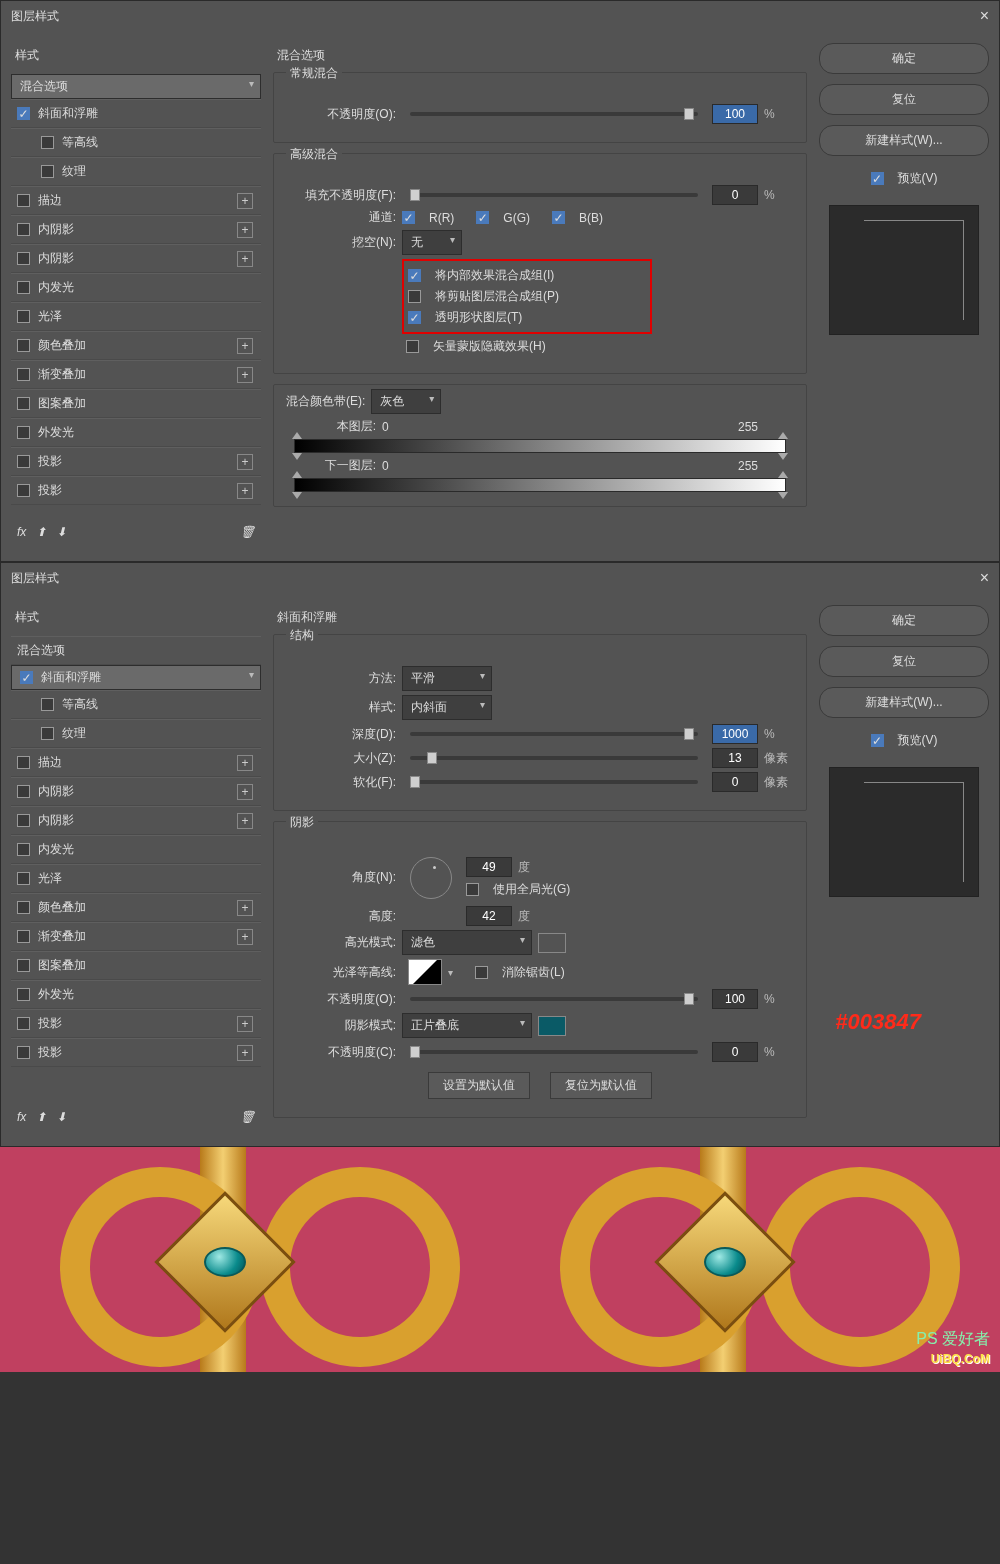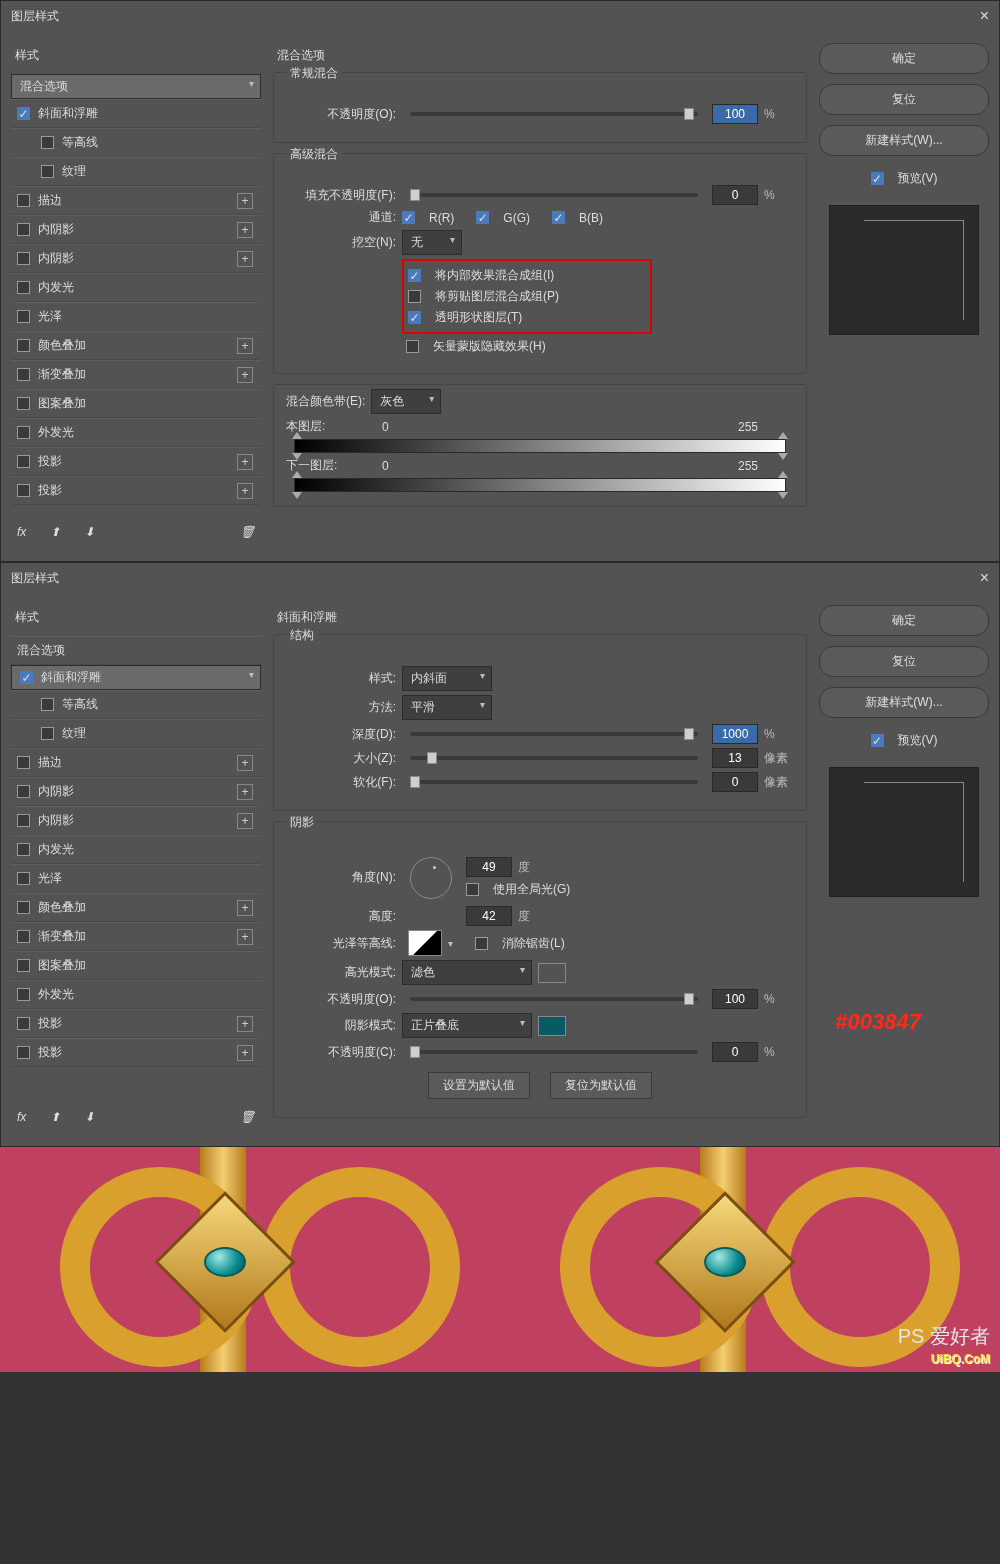--- a/index.html
+++ b/index.html
@@ -10,29 +10,29 @@
   .body{display:flex;padding:8px 10px 14px 10px;gap:8px;min-height:530px}
   .styles-col{width:250px;display:flex;flex-direction:column}
   .styles-head{padding:8px 4px 10px 4px}
   .style-row{display:flex;align-items:center;padding:5px 6px;border-bottom:1px solid #4a4a4a;border-top:1px solid #5f5f5f;position:relative;background:#535353}
   .style-row.sub{padding-left:30px}
   .style-row.sel{background:#6a6a6a}
   .cb{width:13px;height:13px;border:1px solid #999;background:#3a3a3a;display:inline-flex;align-items:center;justify-content:center;margin-right:8px;font-size:10px;color:#fff}
   .cb.on{background:#4a7abb;border-color:#4a7abb}
   .plus{position:absolute;right:8px;width:16px;height:16px;border:1px solid #888;display:flex;align-items:center;justify-content:center;font-size:12px;color:#ccc}
   .redbox{border:2px solid #e00000}
-  .fx-footer{margin-top:auto;padding:8px 6px;display:flex;gap:24px;align-items:center;color:#aaa;font-style:italic}
+  .fx-footer{margin-top:auto;padding:8px 6px;display:flex;gap:10px;align-items:center;color:#aaa;font-style:italic}
   .fx-footer .trash{margin-left:auto}
   .center-col{flex:1;background:#535353;padding:4px 4px}
   .section-title{padding:4px 0 8px 4px}
   .fieldset{border:1px solid #444;border-radius:2px;padding:10px 12px 14px 12px;margin-bottom:10px;position:relative}
   .fieldset>.legend{position:relative;top:-18px;background:#535353;padding:0 4px;display:inline-block}
   .row{display:flex;align-items:center;margin:4px 0;gap:6px}
   .lbl{width:110px;text-align:right;color:#ddd}
-  .lbl-s{width:90px;text-align:left}
+  .lbl-s{width:90px;text-align:right}
   .sel{background:#3f3f3f;border:1px solid #2d2d2d;padding:3px 22px 3px 8px;position:relative;min-width:90px}
   .sel::after{content:"▾";position:absolute;right:6px;top:3px;color:#bbb;font-size:10px}
   .slider{flex:1;height:4px;background:#3a3a3a;border-radius:2px;position:relative;margin:0 8px}
   .thumb{position:absolute;top:-4px;width:10px;height:12px;background:#cfcfcf;border:1px solid #888}
   .num{width:46px;background:#3a3a3a;border:1px solid #2a2a2a;text-align:center;padding:2px 0;color:#fff}
   .num.hl{background:#3a6aa8}
   .unit{color:#bbb;width:30px}
   .radio{width:12px;height:12px;border-radius:50%;border:1px solid #aaa;display:inline-flex;align-items:center;justify-content:center;margin-right:4px}
   .radio.on::after{content:"";width:6px;height:6px;background:#fff;border-radius:50%}
   .grad{flex:1;height:14px;background:linear-gradient(to right,#000,#fff);position:relative;border:1px solid #2a2a2a;margin:0 8px}
@@ -49,21 +49,21 @@
   .preview-box::before{content:"";position:absolute;right:14px;top:14px;width:100px;height:1px;background:#888}
   .preview-box::after{content:"";position:absolute;right:14px;top:14px;width:1px;height:100px;background:#888}
   .annot{color:#ff2a1a;font-weight:bold;font-size:22px;font-style:italic;position:absolute}
   .footer-img{width:1000px;height:225px;background:#c04060;display:flex}
   .gold{flex:1;position:relative;overflow:hidden}
   .ring{position:absolute;border:30px solid #d9a02e;border-radius:50%}
   .bar{position:absolute;background:linear-gradient(to right,#b87a1a,#f3cf72,#b87a1a)}
   .diamond{position:absolute;width:100px;height:100px;background:linear-gradient(135deg,#f6d87a,#b0781c);transform:rotate(45deg);border:3px solid #7a4e10}
   .gem{position:absolute;width:42px;height:30px;background:radial-gradient(circle at 35% 30%,#9fe9e4,#0a8b8c 60%,#045055);border-radius:50%;border:2px solid #0a5a5a}
   .wm{position:absolute;right:10px;bottom:6px;color:#fde047;font-weight:bold;text-shadow:1px 1px 0 #fff}
-  .wm2{position:absolute;right:10px;bottom:22px;color:#e5e5e5;font-size:20px}
+  .wm2{position:absolute;right:10px;bottom:22px;color:#86efac;font-size:16px}
 </style>
 </head>
 <body>
 
 <div class="dialog">
   <div class="titlebar">
     <span>图层样式</span>
     <span class="close">×</span>
   </div>
   <div class="body">
@@ -346,26 +346,26 @@
         <span>⬇</span>
         <span class="trash">🗑</span>
       </div>
     </div>
 
     <div class="center-col" style="position:relative">
       <div class="section-title">斜面和浮雕</div>
       <div class="fieldset">
         <span class="legend">结构</span>
         <div class="row">
+            <span class="lbl">方法:</span>
+            <span class="sel">平滑</span>
+          </div>
+        <div class="row">
             <span class="lbl">样式:</span>
             <span class="sel">内斜面</span>
-          </div>
-        <div class="row">
-            <span class="lbl">方法:</span>
-            <span class="sel">平滑</span>
           </div>
         <div class="row">
             <span class="lbl">深度(D):</span>
             <div class="slider">
               <div class="thumb" style="left:95%"></div>
             </div>
             <span class="num hl">1000</span>
             <span class="unit">%</span>
           </div>
         <div class="row">
@@ -401,31 +401,31 @@
               </div>
           </div>
         </div>
         <div class="row">
             <span class="lbl">高度:</span>
             <span style="width:58px"></span>
             <span class="num">42</span>
             <span class="unit">度</span>
           </div>
         <div class="row">
+            <span class="lbl">高光模式:</span>
+            <span class="sel" style="min-width:130px">滤色</span>
+            <span class="swatch" style="#ffffff"></span>
+          </div>
+        <div class="row">
             <span class="lbl">光泽等高线:</span>
             <span class="contour"></span>
             <span style="font-size:10px;color:#bbb">▾</span>
             <span style="width:10px"></span>
             <span class="cb"></span>
             <span>消除锯齿(L)</span>
-          </div>
-        <div class="row">
-            <span class="lbl">高光模式:</span>
-            <span class="sel" style="min-width:130px">滤色</span>
-            <span class="swatch" style="#ffffff"></span>
           </div>
         <div class="row">
             <span class="lbl">不透明度(O):</span>
             <div class="slider">
               <div class="thumb" style="left:95%"></div>
             </div>
             <span class="num">100</span>
             <span class="unit">%</span>
           </div>
         <div class="row">

